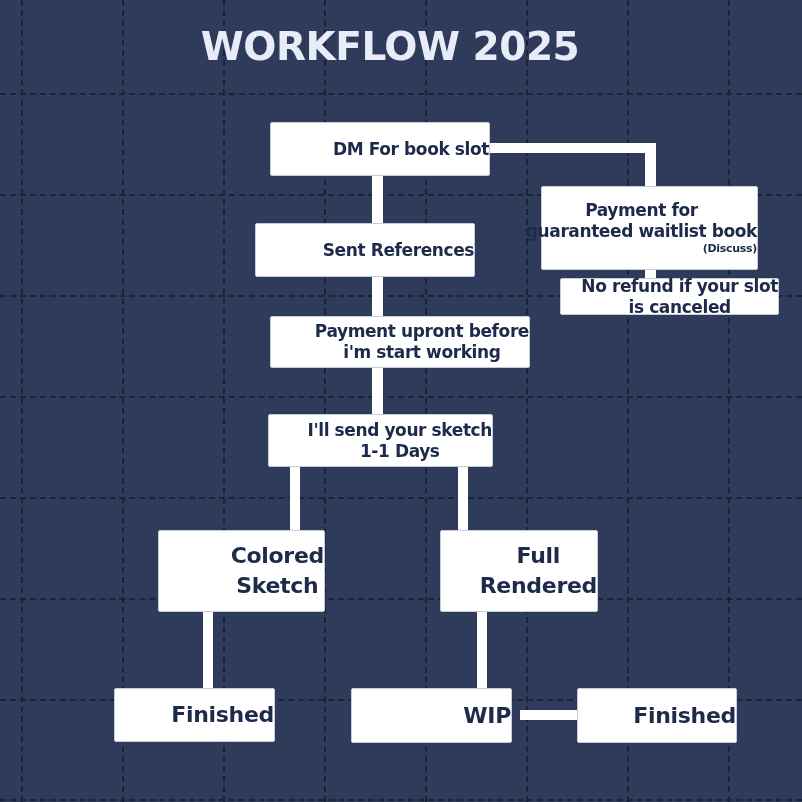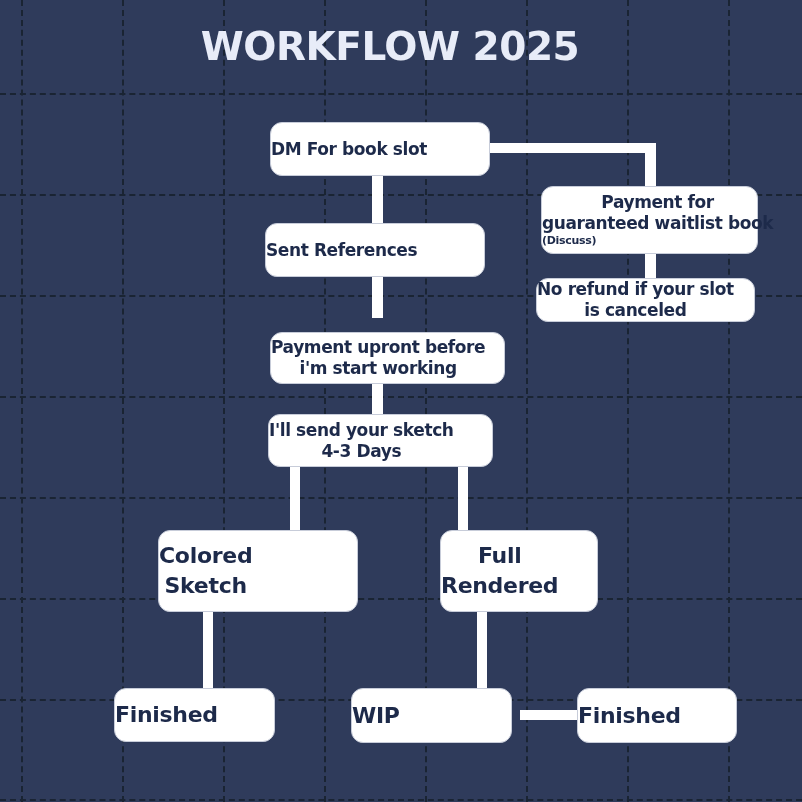--- a/index.html
+++ b/index.html
@@ -33,22 +33,22 @@
   }
 
   
   .conn{position:absolute;background:var(--connector);z-index:1;}
 
   
   .box{
     position:absolute;z-index:2;
     background:var(--box-fill);
     border:1px solid var(--box-border);
-    border-radius:12px;
-    display:flex;flex-direction:column;align-items:flex-start;justify-content:center;
+    border-radius:2px;
+    display:flex;flex-direction:column;align-items:flex-end;justify-content:center;
     text-align:center;color:var(--box-text);
     box-sizing:border-box;
   }
   .box .label{white-space:pre;font-weight:bold;}
   .box.small .label{font-size:17px;line-height:1.22;letter-spacing:-0.4px;}
   .box.big .label{font-size:22px;line-height:1.35;letter-spacing:-0.3px;}
   .box .note{font-size:11px;font-weight:bold;line-height:1.25;letter-spacing:-0.3px;}
 </style>
 </head>
 <body>
@@ -83,46 +83,46 @@
   <div class="conn" style="left:290px;top:466px;width:10px;height:65px"></div>
   <div class="conn" style="left:458px;top:466px;width:10px;height:65px"></div>
   <div class="conn" style="left:203px;top:611px;width:10px;height:78px"></div>
   <div class="conn" style="left:477px;top:611px;width:10px;height:78px"></div>
   <div class="conn" style="left:520px;top:710px;width:58px;height:10px"></div>
 
   <div class="box small" style="left:270px;top:122px;width:220px;height:54px">
     <span class="label">DM For book slot</span>
   </div>
 
-  <div class="box small" style="left:541px;top:186px;width:217px;height:68px">
+  <div class="box small" style="left:541px;top:186px;width:217px;height:84px">
     <span class="label">Payment for
 guaranteed waitlist book</span>
     <span class="note">(Discuss)</span>
   </div>
 
-  <div class="box small" style="left:536px;top:278px;width:219px;height:44px">
+  <div class="box small" style="left:560px;top:278px;width:219px;height:37px">
     <span class="label">No refund if your slot
 is canceled</span>
   </div>
 
-  <div class="box small" style="left:265px;top:223px;width:220px;height:54px">
+  <div class="box small" style="left:255px;top:223px;width:220px;height:54px">
     <span class="label">Sent References</span>
   </div>
 
-  <div class="box small" style="left:270px;top:332px;width:235px;height:52px">
+  <div class="box small" style="left:270px;top:316px;width:260px;height:52px">
     <span class="label">Payment upront before
 i'm start working</span>
   </div>
 
   <div class="box small" style="left:268px;top:414px;width:225px;height:53px">
     <span class="label">I'll send your sketch
-4-3 Days</span>
+1-1 Days</span>
   </div>
 
-  <div class="box big" style="left:158px;top:530px;width:200px;height:82px">
+  <div class="box big" style="left:158px;top:530px;width:167px;height:82px">
     <span class="label">Colored
 Sketch</span>
   </div>
 
   <div class="box big" style="left:440px;top:530px;width:158px;height:82px">
     <span class="label">Full
 Rendered</span>
   </div>
 
   <div class="box big" style="left:114px;top:688px;width:161px;height:54px">

